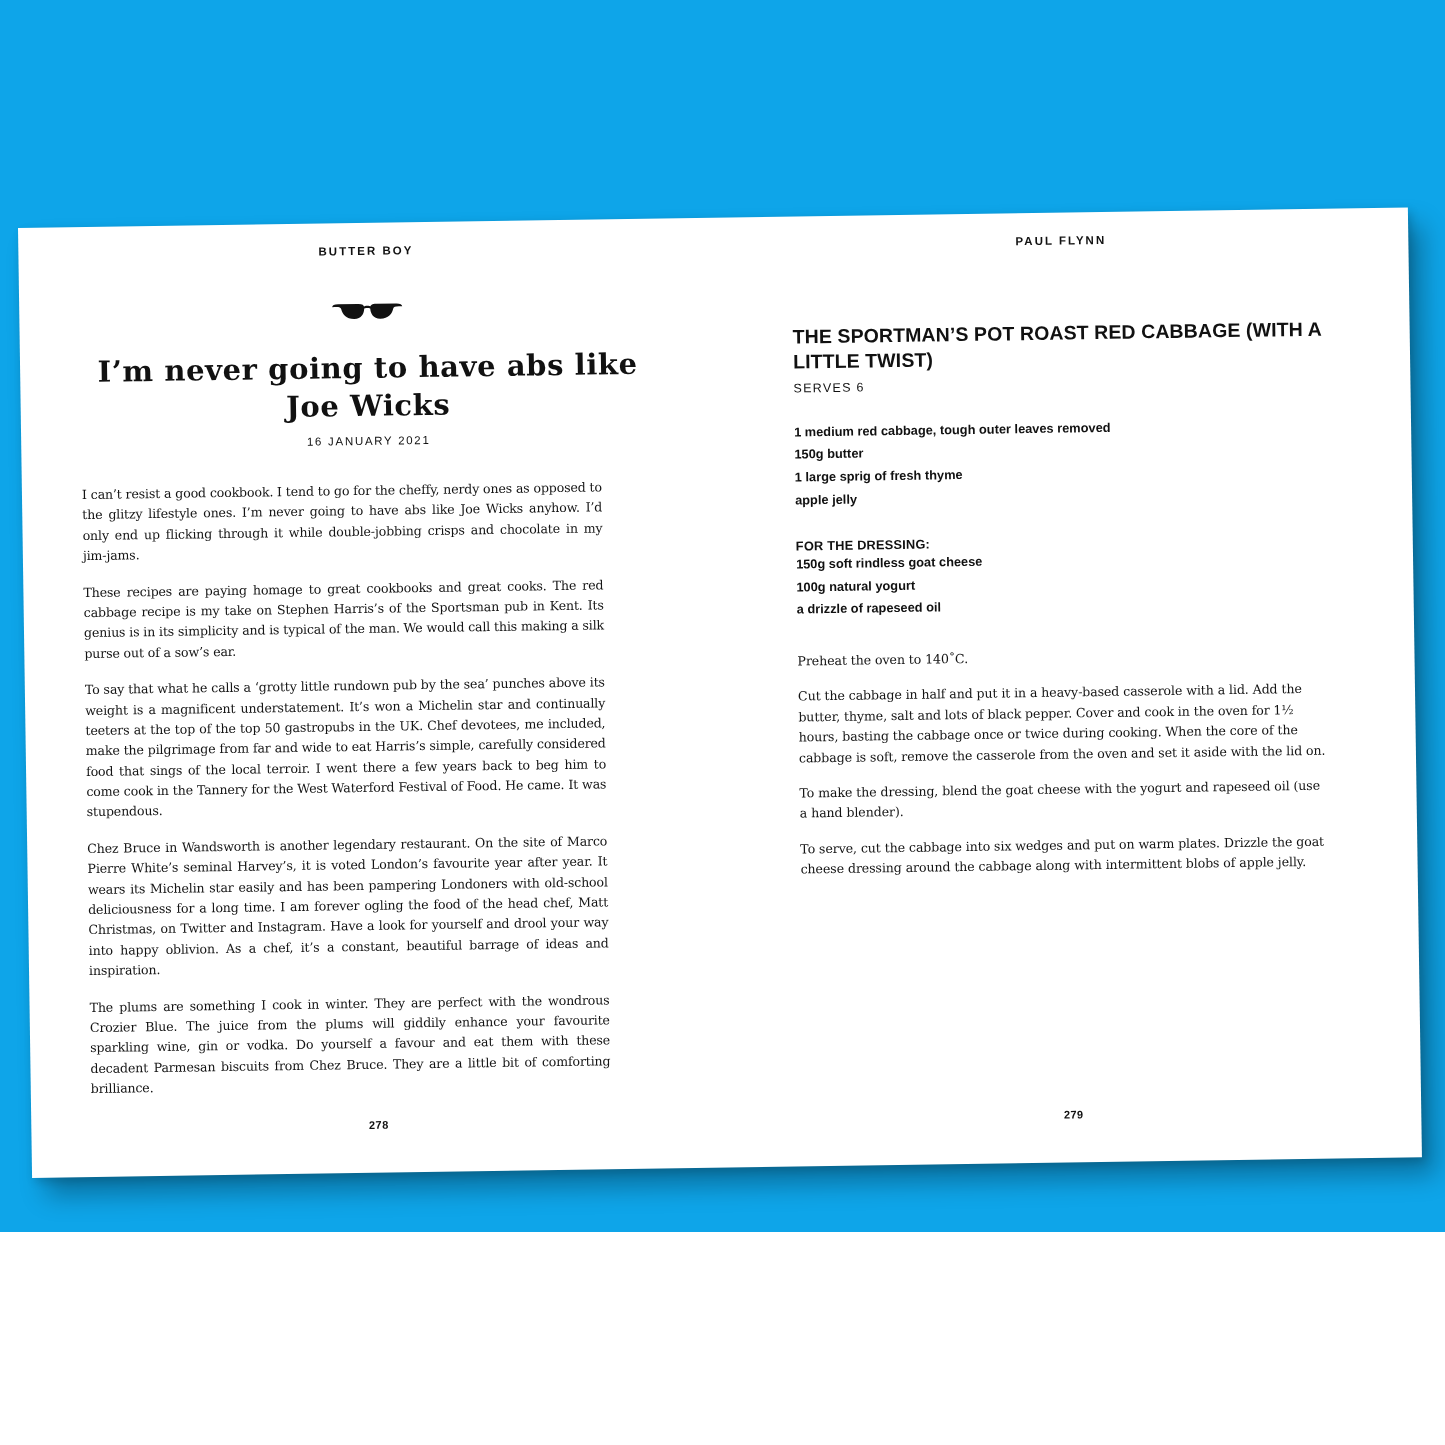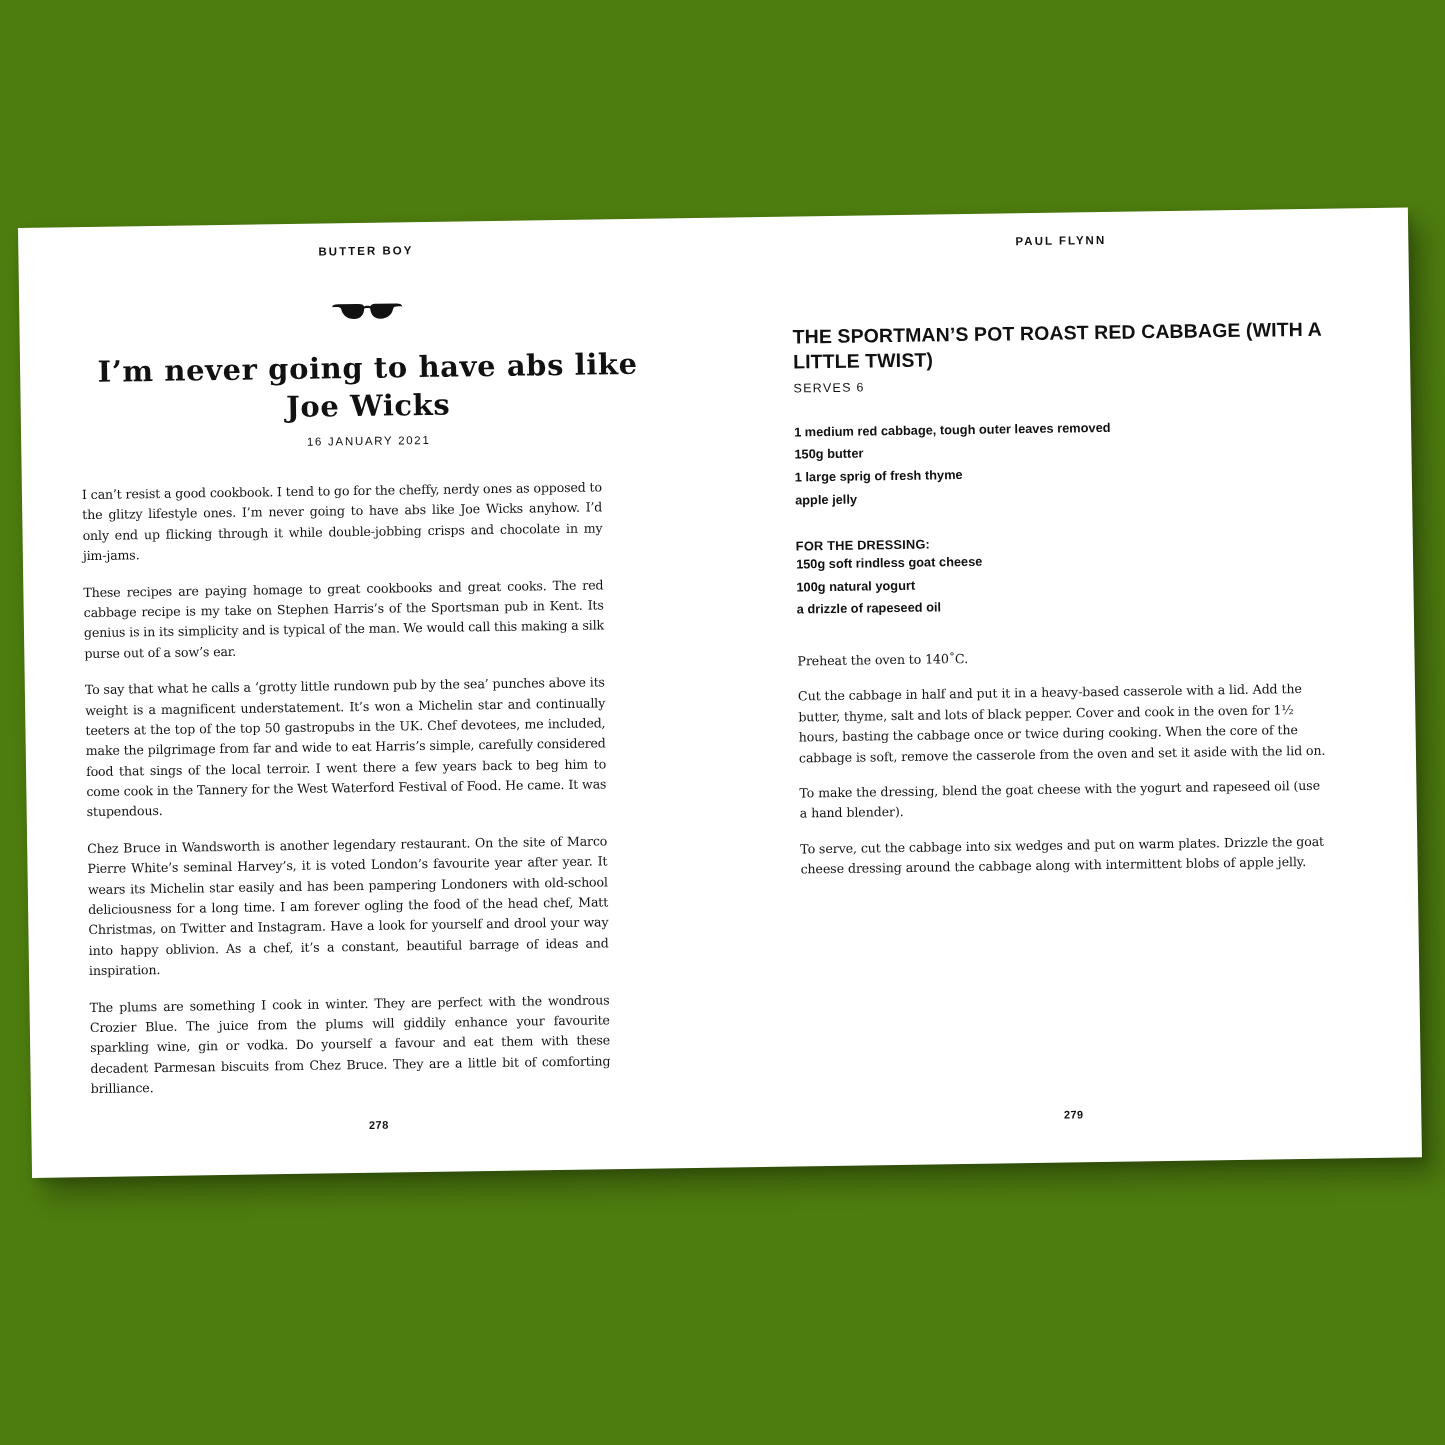--- a/index.html
+++ b/index.html
@@ -8,22 +8,22 @@
     width: 1445px;
     height: 1445px;
     background: #ffffff;
     font-family: "Liberation Sans", sans-serif;
     overflow: hidden;
   }
 
   #stage {
     position: relative;
     width: 1445px;
-    height: 1445px;
-    background: #4d7c0f;
+    height: 1232px;
+    background: #0ea5e9;
   }
 
   
   #spread-wrap {
     position: absolute;
     left: 18px;
     top: 228px;
     width: 1390px;
     height: 950px;
     transform: rotate(-0.85deg);

